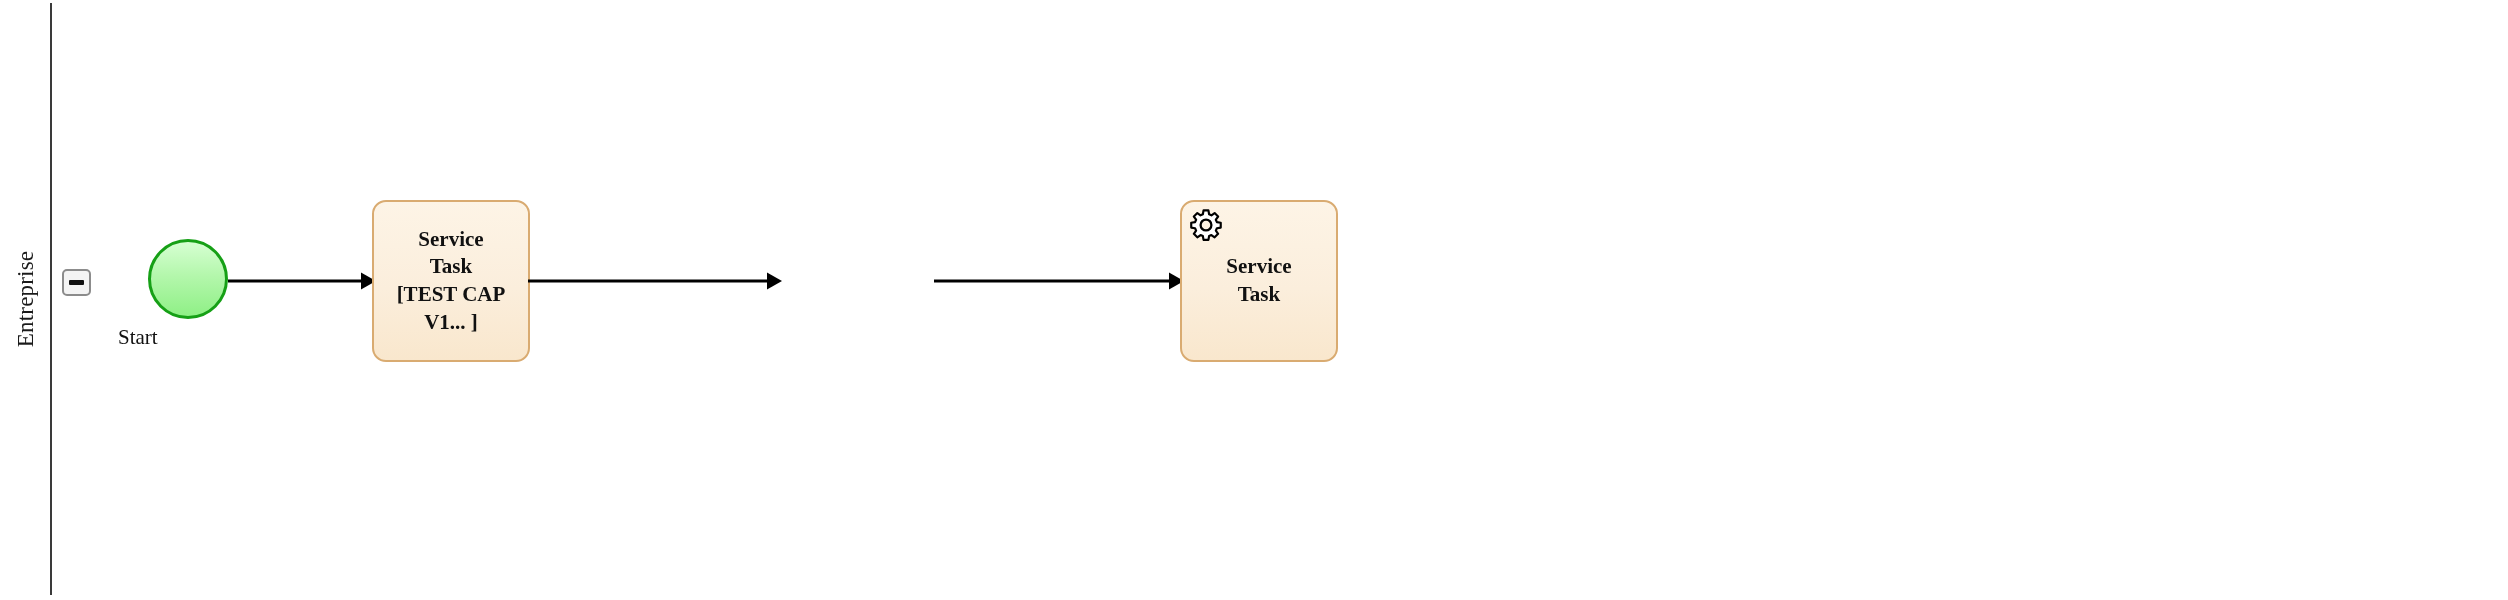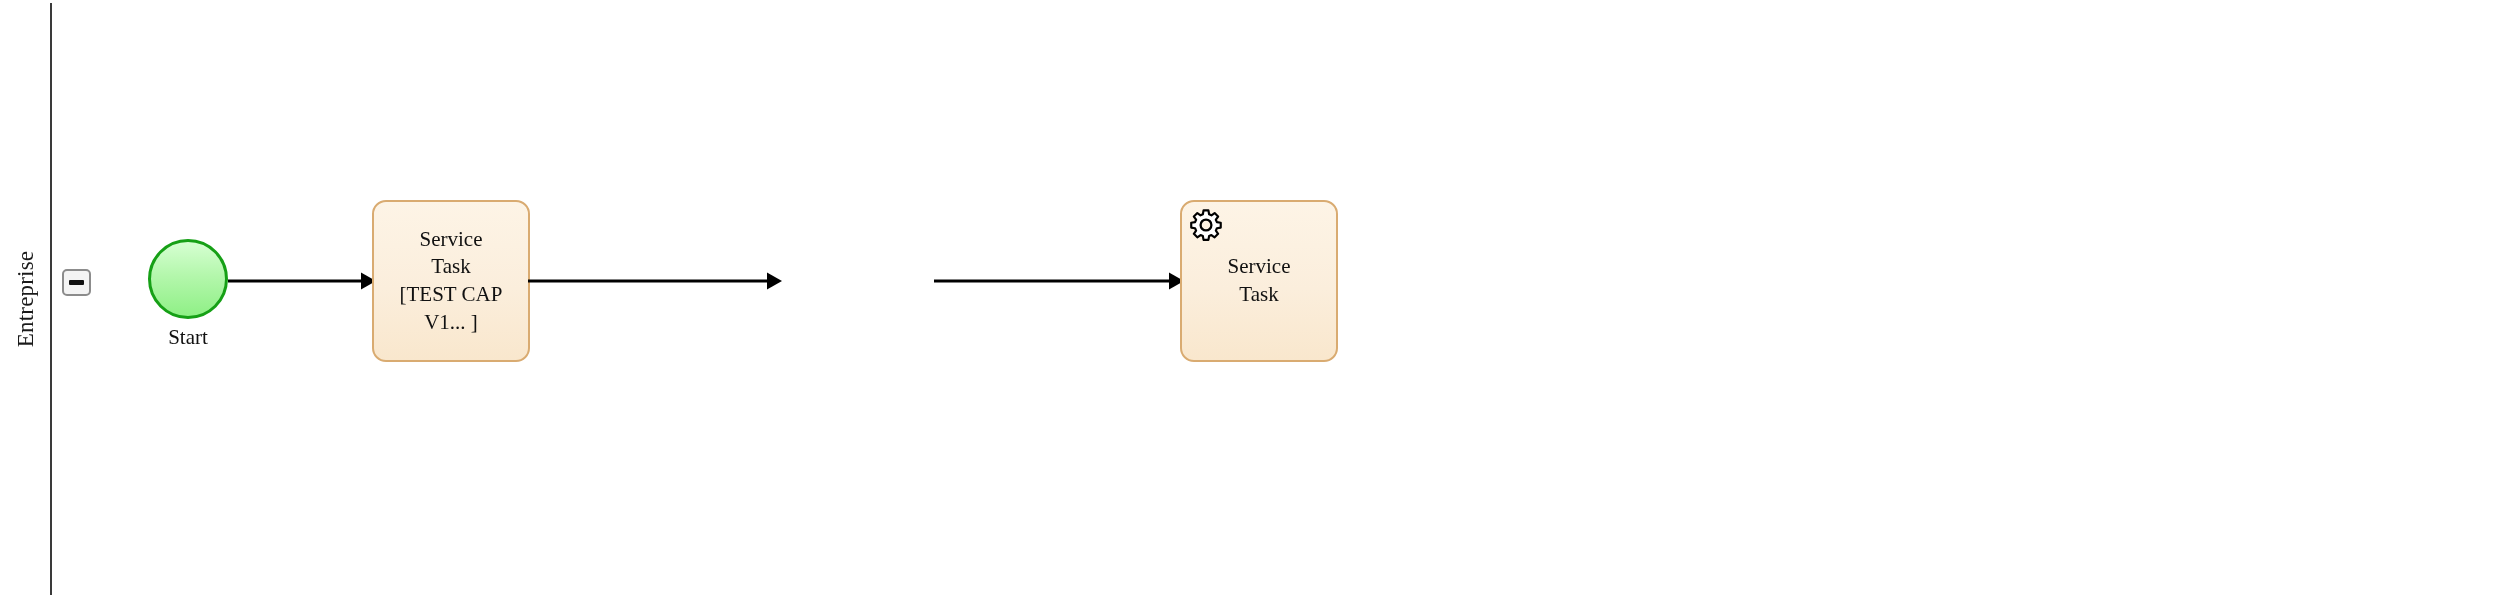--- a/index.html
+++ b/index.html
@@ -97,21 +97,20 @@
     border-radius: 50%;
     border: 3px solid #16a016;
     box-sizing: border-box;
     background: linear-gradient(to bottom, #d6ffd2 0%, #b4f7ac 45%, #8ff086 100%);
   }
   .start-label {
     position: absolute;
     left: 118px;
     top: 325px;
     width: 140px;
-    text-align: center;
     font-size: 21px;
     color: #111111;
     font-family: "Liberation Serif", "DejaVu Serif", serif;
   }
 
   
   .task {
     position: absolute;
     top: 200px;
     height: 162px;
@@ -125,20 +124,21 @@
     cursor: pointer;
   }
   .task-label {
     text-align: center;
     font-size: 21px;
     line-height: 1.32;
     color: #111111;
     padding: 0 8px;
     white-space: pre-line;
     font-family: "Liberation Serif", "DejaVu Serif", serif;
+    font-weight: bold;
   }
 
   #task-1 { left: 372px;  width: 158px; }
   #task-2 { left: 778px;  width: 158px; }
   #task-3 { left: 1180px; width: 158px; }
 
   
   .task-icon {
     position: absolute;
     left: 8px;

